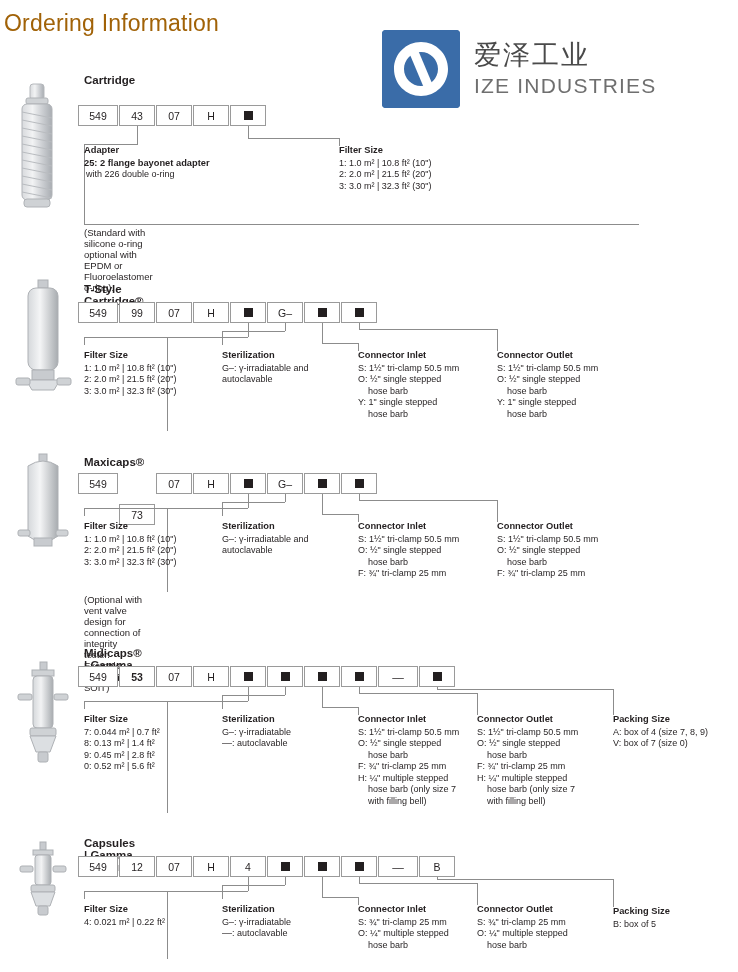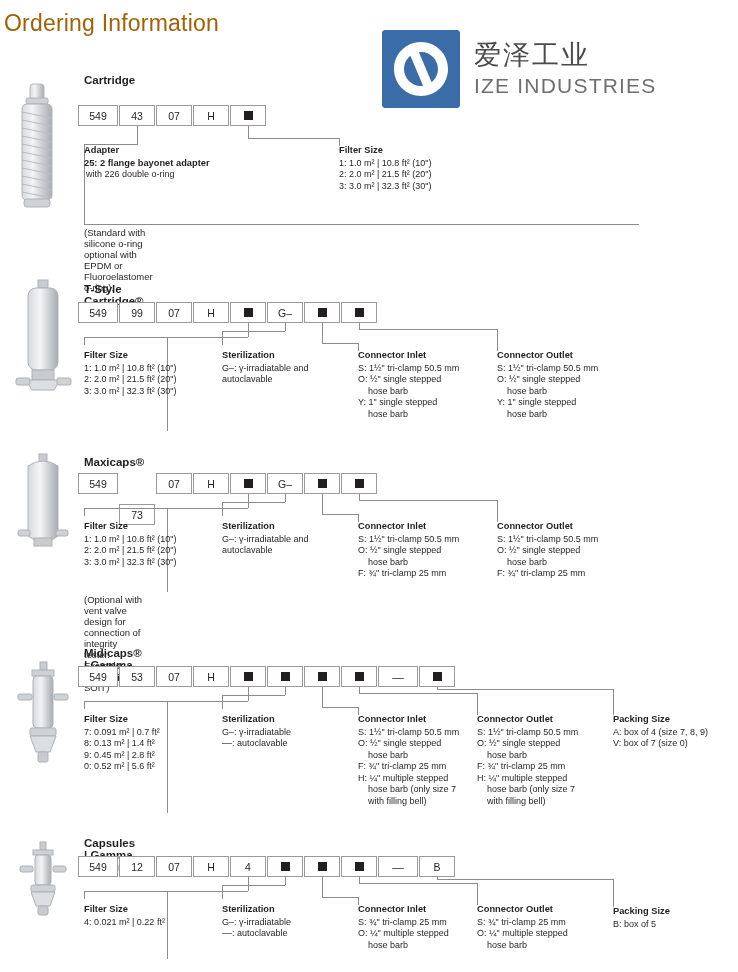--- a/index.html
+++ b/index.html
@@ -358,21 +358,21 @@
       <rect x="21" y="16" width="20" height="52" rx="4" fill="url(#gd)" stroke="#aeb1b5"></rect>
       <rect x="18" y="68" width="26" height="8" rx="2" fill="#cfd2d5" stroke="#aeb1b5"></rect>
       <path d="M18 76 L44 76 L38 92 L24 92 Z" fill="#dcdfe2" stroke="#aeb1b5"></path>
       <rect x="6" y="34" width="14" height="6" rx="2" fill="#cfd2d5" stroke="#aeb1b5"></rect>
       <rect x="42" y="34" width="14" height="6" rx="2" fill="#cfd2d5" stroke="#aeb1b5"></rect>
       <rect x="26" y="92" width="10" height="10" rx="2" fill="#c8cbcf" stroke="#aeb1b5"></rect>
     </svg>
   </div>
 
   <div class="codebox" style="left:78px; top:666px; width:40px;">549</div>
-  <div class="codebox" style="left:119px; top:666px; width:36px;">53</div>
+  <div class="codebox" style="left:119px; top:666px; width:36px;font-weight:bold;">53</div>
   <div class="codebox" style="left:156px; top:666px; width:36px;">07</div>
   <div class="codebox" style="left:193px; top:666px; width:36px;">H</div>
   <div class="codebox sq" style="left:230px; top:666px; width:36px;"></div>
   <div class="codebox sq" style="left:267px; top:666px; width:36px;"></div>
   <div class="codebox sq" style="left:304px; top:666px; width:36px;"></div>
   <div class="codebox sq" style="left:341px; top:666px; width:36px;"></div>
   <div class="codebox" style="left:378px; top:666px; width:40px;">––</div>
   <div class="codebox sq" style="left:419px; top:666px; width:36px;"></div>
 
   <div class="ln lnv" style="left:248px; top:687px; height:14px;"></div>
@@ -391,21 +391,21 @@
   <div class="ln lnv" style="left:359px; top:687px; height:6px;"></div>
   <div class="ln lnh" style="left:359px; top:693px; width:118px;"></div>
   <div class="ln lnv" style="left:477px; top:693px; height:22px;"></div>
 
   <div class="ln lnv" style="left:437px; top:687px; height:2px;"></div>
   <div class="ln lnh" style="left:437px; top:689px; width:176px;"></div>
   <div class="ln lnv" style="left:613px; top:689px; height:26px;"></div>
 
   <div class="lbl" style="left:84px; top:714px; width:130px;">
     <span class="hd">Filter Size</span>
-    <span>7: 0.091 m² | 0.7 ft²</span><br>
+    <span>7: 0.044 m² | 0.7 ft²</span><br>
     <span>8: 0.13 m²  | 1.4 ft²</span><br>
     <span>9: 0.45 m² | 2.8 ft²</span><br>
     <span>0: 0.52 m² | 5.6 ft²</span>
   </div>
 
   <div class="lbl" style="left:222px; top:714px; width:120px;">
     <span class="hd">Sterilization</span>
     <span>G–: γ-irradiatable</span><br>
     <span>––: autoclavable</span>
   </div>

